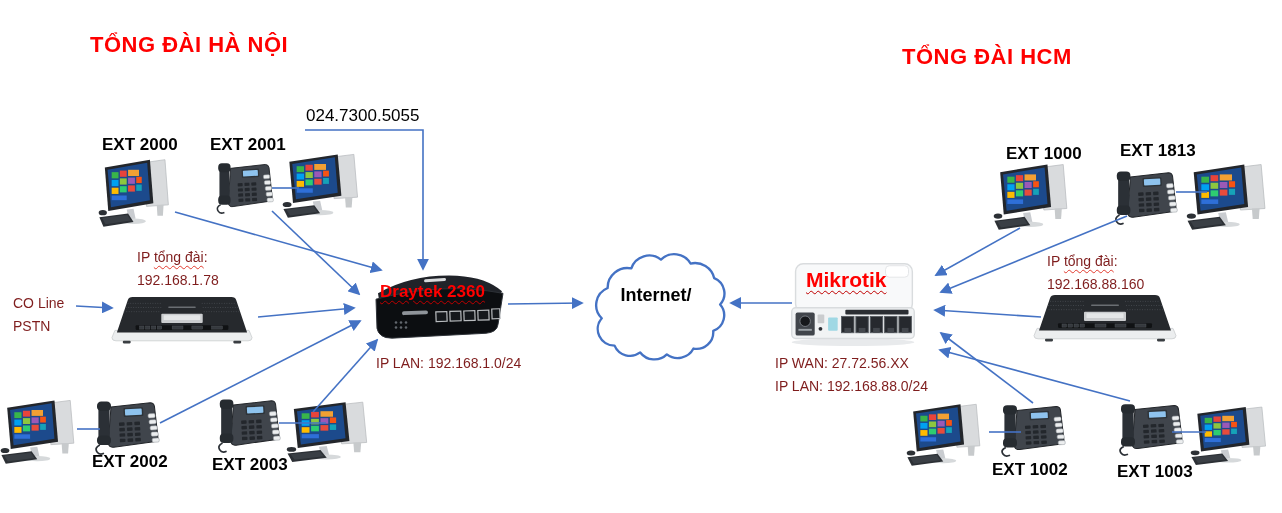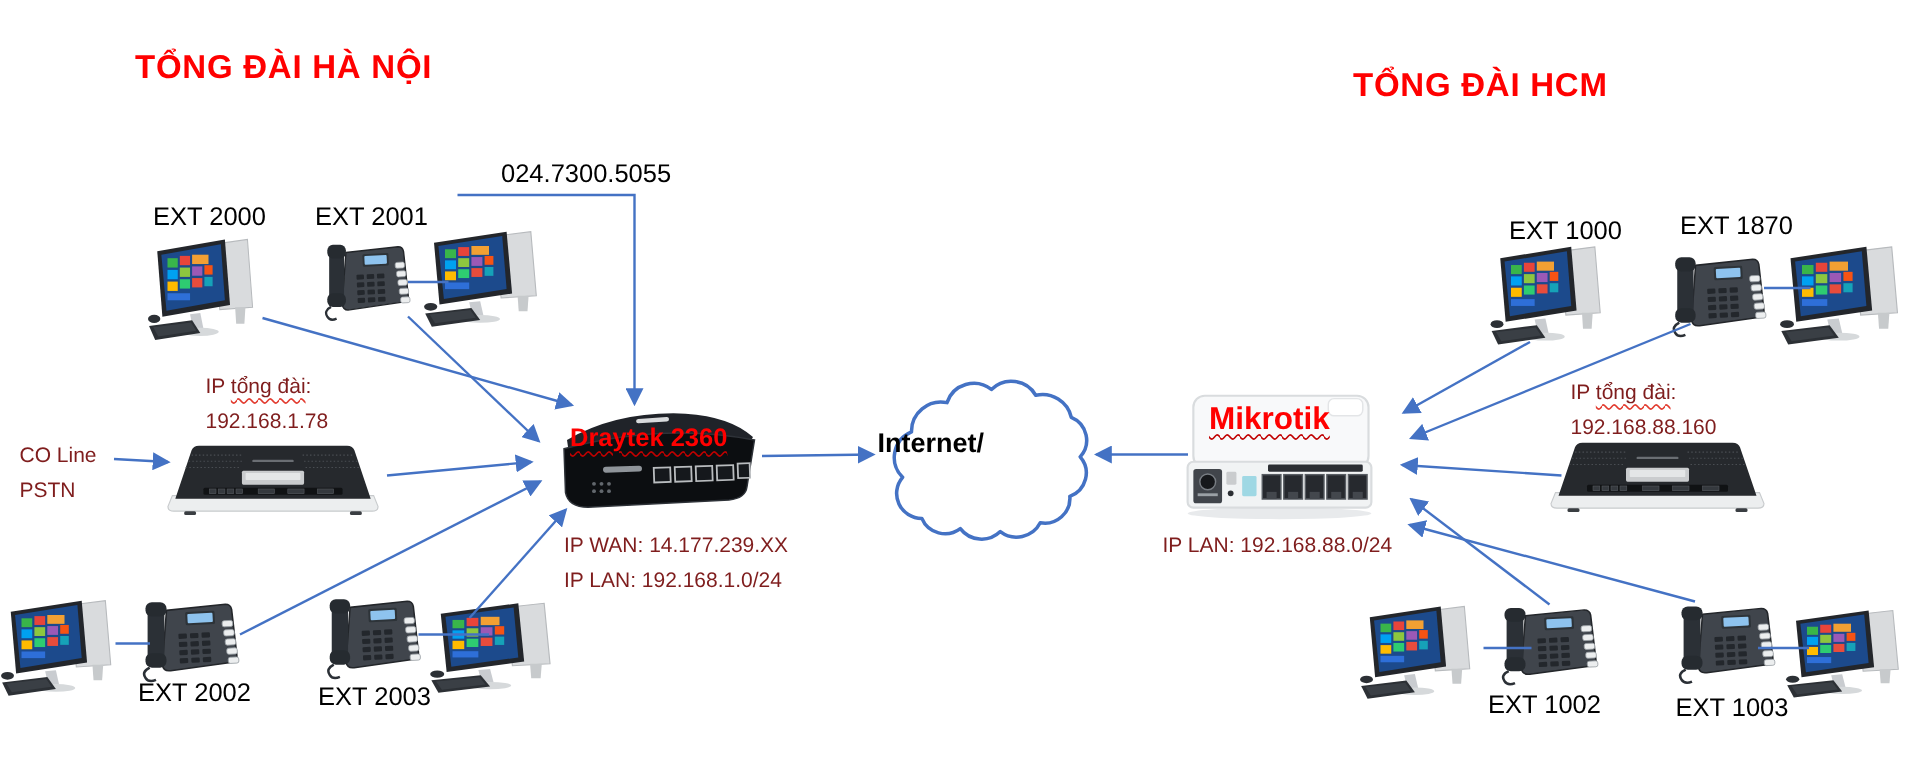--- a/index.html
+++ b/index.html
@@ -2,29 +2,29 @@
 <html><head>
 <meta charset="utf-8">
 <style>
   html,body{margin:0;padding:0;background:#ffffff;}
   .stage{
     position:relative;width:1282px;height:513px;background:#ffffff;overflow:hidden;
     font-family:"Liberation Sans","DejaVu Sans",sans-serif;color:#000;padding-left:32px;
   }
   .lbl{position:absolute;font-size:14px;line-height:23px;color:#7f1d1d;white-space:nowrap;z-index:4;}
   .red-title{position:absolute;font-size:22px;font-weight:bold;color:#ff0000;white-space:nowrap;z-index:4;letter-spacing:.5px;}
-  .ext{position:absolute;font-size:17px;font-weight:normal;color:#000;white-space:nowrap;z-index:4;}
+  .ext{position:absolute;font-size:17px;font-weight:bold;color:#000;white-space:nowrap;z-index:4;}
   .router-name{position:absolute;font-weight:bold;color:#ff0000;white-space:nowrap;z-index:5;}
   .sp{text-decoration:underline wavy #e23a2e;text-decoration-thickness:1px;text-underline-offset:3px;}
   .sp-red{text-decoration:underline wavy #c00000;text-decoration-thickness:1px;text-underline-offset:3px;}
   .dev{position:absolute;z-index:2;}
   .dev svg{display:block;width:100%;height:100%;}
-  .callout{position:absolute;font-size:17px;color:#000;white-space:nowrap;z-index:4;margin-left:28px;}
+  .callout{position:absolute;font-size:17px;color:#000;white-space:nowrap;z-index:4;}
   #wires{position:absolute;left:0;top:0;z-index:3;}
-  .cloud-text{position:absolute;z-index:4;font-size:18px;font-weight:bold;line-height:23px;text-align:left;}
+  .cloud-text{position:absolute;z-index:4;font-size:18px;font-weight:bold;line-height:23px;text-align:center;}
 </style>
 </head>
 <body>
 
 <div class="stage">
 
   <svg width="0" height="0" style="position:absolute" aria-hidden="true">
     <defs>
       <symbol id="sym-pc" viewBox="0 0 120 95">
         <polygon points="66,10 98,6 103,64 71,66" fill="#d9dbdd" stroke="#b7babd" stroke-width="1"></polygon>
@@ -307,48 +307,48 @@
   <div class="red-title" style="left:90px;top:32px">TỔNG ĐÀI HÀ NỘI</div>
   <div class="red-title" style="left:902px;top:44px">TỔNG ĐÀI HCM</div>
 
   <div class="callout" style="left:306px;top:106px">024.7300.5055</div>
 
   <div class="ext" style="left:102px;top:135px">EXT 2000</div>
   <div class="ext" style="left:210px;top:135px">EXT 2001</div>
   <div class="ext" style="left:92px;top:452px">EXT 2002</div>
   <div class="ext" style="left:212px;top:455px">EXT 2003</div>
   <div class="ext" style="left:1006px;top:144px">EXT 1000</div>
-  <div class="ext" style="left:1120px;top:141px">EXT 1870</div>
+  <div class="ext" style="left:1120px;top:141px">EXT 1813</div>
   <div class="ext" style="left:992px;top:460px">EXT 1002</div>
   <div class="ext" style="left:1117px;top:462px">EXT 1003</div>
 
   <div class="lbl" style="left:137px;top:246px">
     <div><span>IP </span><span class="sp">tổng đài</span><span>:</span></div>
     <div>192.168.1.78</div>
   </div>
 
   <div class="lbl" style="left:13px;top:292px">
     <div>CO Line</div>
     <div>PSTN</div>
   </div>
 
   <div class="router-name sp-red" style="left:380px;top:282px;font-size:17px">Draytek 2360</div>
 
   <div class="lbl" style="left:376px;top:352px">
-    <div>IP WAN: 14.177.239.XX</div>
     <div>IP LAN: 192.168.1.0/24</div>
   </div>
 
   <div class="cloud-text" style="left:585px;top:284px;width:142px">
     <div>Internet/</div>
   </div>
 
   <div class="router-name sp-red" style="left:806px;top:268px;font-size:21px">Mikrotik</div>
 
   <div class="lbl" style="left:775px;top:352px">
+    <div>IP WAN: 27.72.56.XX</div>
     <div>IP LAN: 192.168.88.0/24</div>
   </div>
 
   <div class="lbl" style="left:1047px;top:250px">
     <div><span>IP </span><span class="sp">tổng đài</span><span>:</span></div>
     <div>192.168.88.160</div>
   </div>
 
 </div>
 

